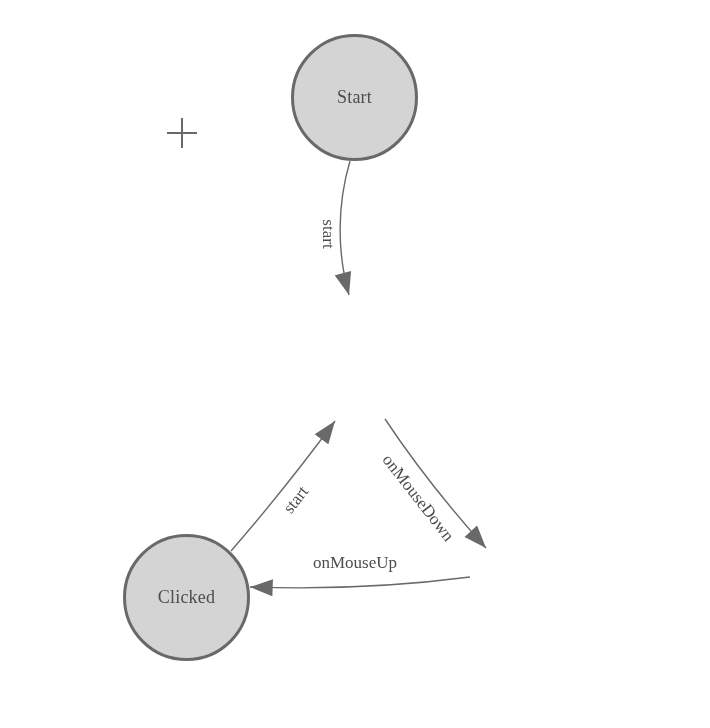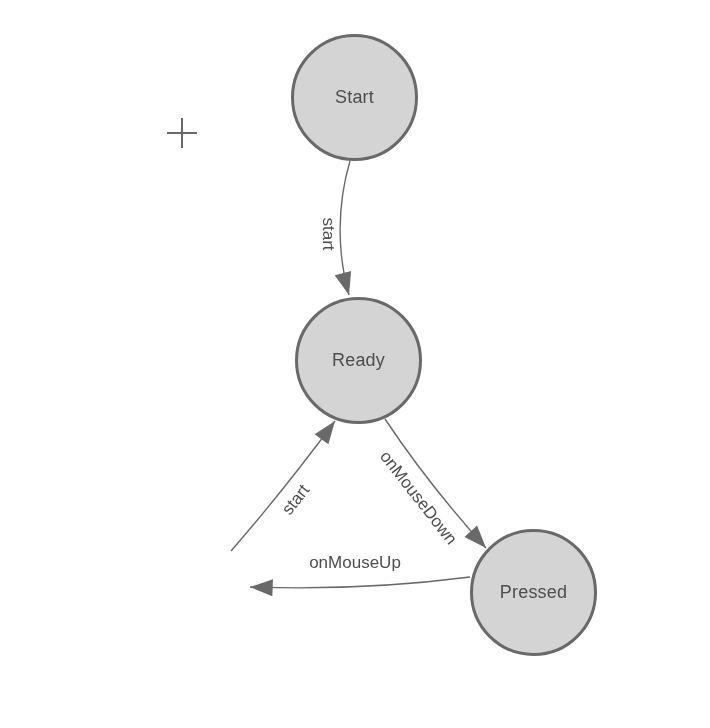--- a/index.html
+++ b/index.html
@@ -6,21 +6,21 @@
     margin: 0;
     padding: 0;
     background: var(--background, #ffffff);
   }
   .stage {
     position: relative;
     width: 660px;
     height: 728px;
     background: var(--background, #ffffff);
     overflow: hidden;
-    font-family: Liberation Sans, sans-serif;
+    font-family: Liberation Serif, serif;
   }
   .edges-layer {
     position: absolute;
     left: 0;
     top: 0;
     width: 710px;
     height: 728px;
   }
   .edge-path {
     stroke: var(--edge, #696969);
@@ -113,28 +113,25 @@
     <path class="edge-path" marker-end="url(#arrow)" d="M 350 161 C 337 205, 337 252, 349 295"></path>
     <path class="edge-path" marker-end="url(#arrow)" d="M 385 419 Q 429 485 486 548"></path>
     <path class="edge-path" marker-end="url(#arrow)" d="M 470 577 Q 362 591 250 587"></path>
     <path class="edge-path" marker-end="url(#arrow)" d="M 231 551 Q 284 490 335 421"></path>
   </svg>
 
   <div class="node" style="left:291px; top:34px;">
     <span class="node-label">Start</span>
   </div>
 
-  <div class="node" style="left:295px; top:297px;">
-    <span class="node-label">Ready</span>
+
+  <div class="node" style="left:123px; top:534px;">
+    <span class="node-label">Clicked</span>
   </div>
 
-
-  <div class="node" style="left:470px; top:529px;">
-    <span class="node-label">Pressed</span>
-  </div>
 
   <div class="edge-label edge-label-start1">start</div>
 
   <div class="edge-label edge-label-onmousedown">onMouseDown</div>
 
   <div class="edge-label edge-label-onmouseup">onMouseUp</div>
 
   <div class="edge-label edge-label-start2">start</div>
 
   <div class="crosshair"></div>

